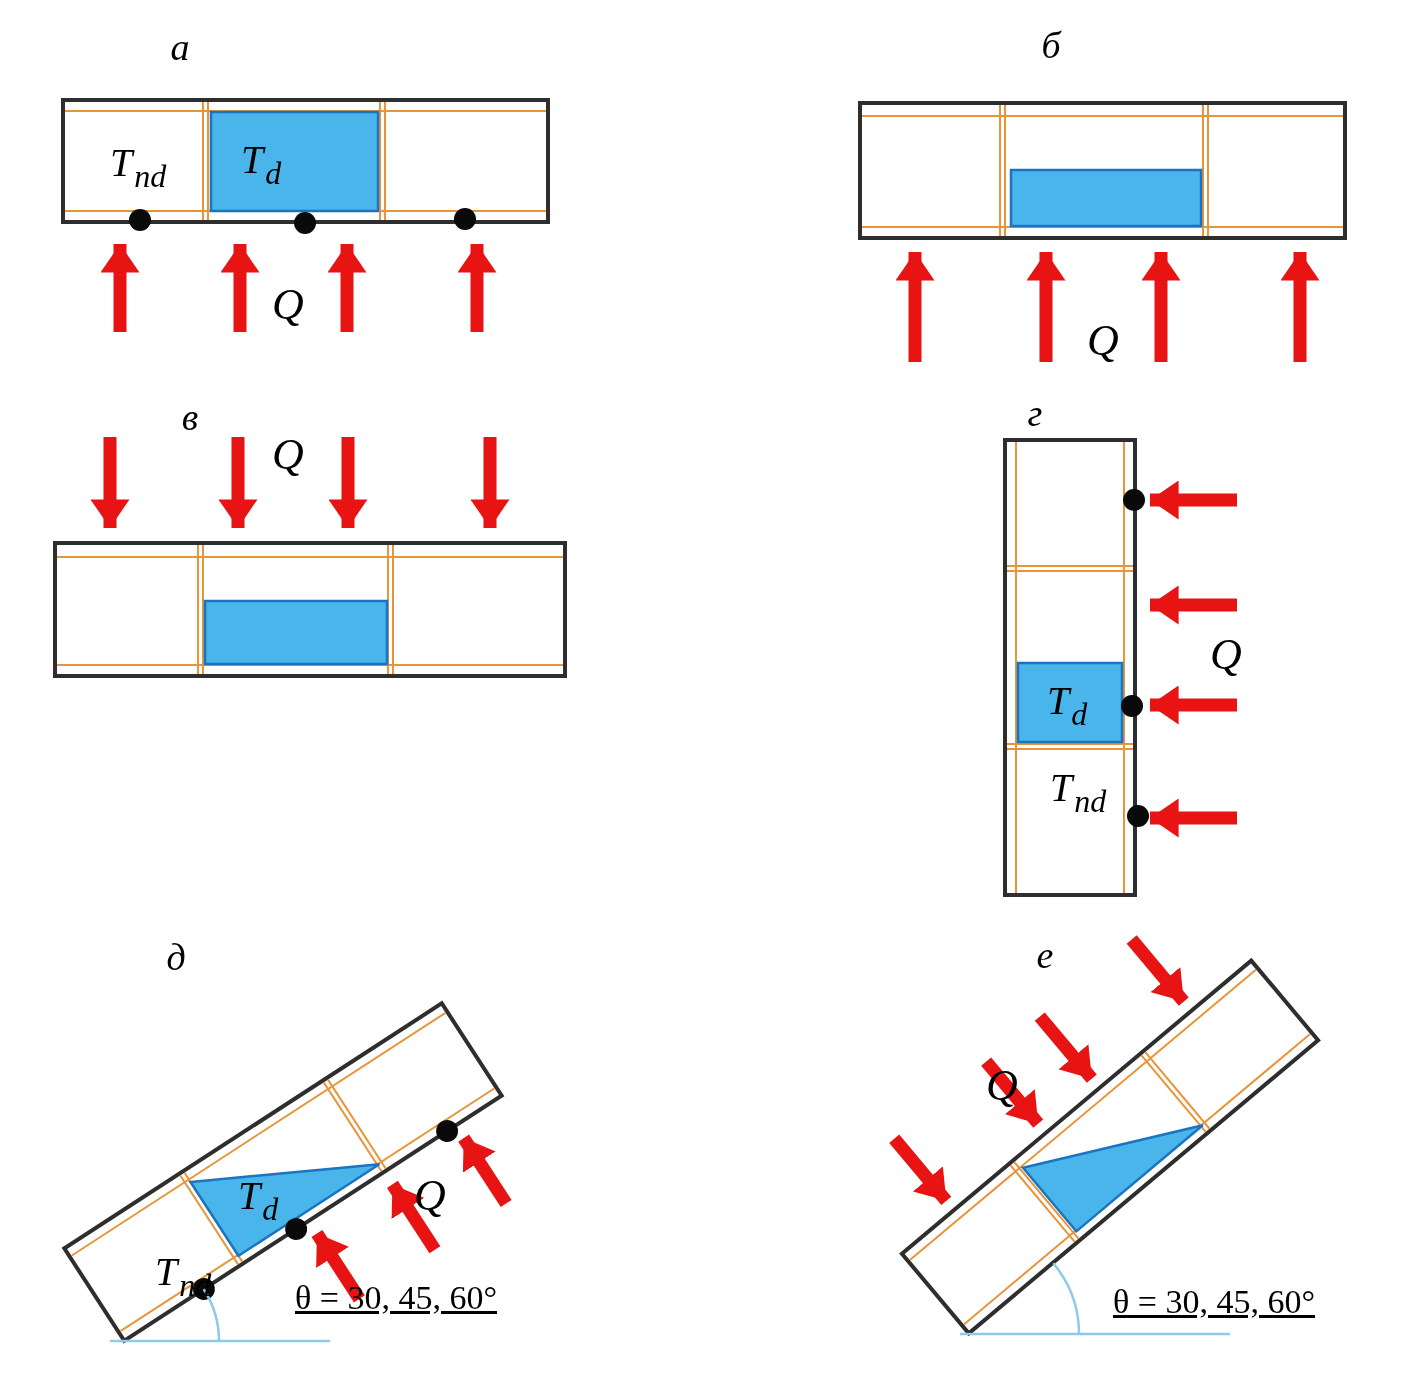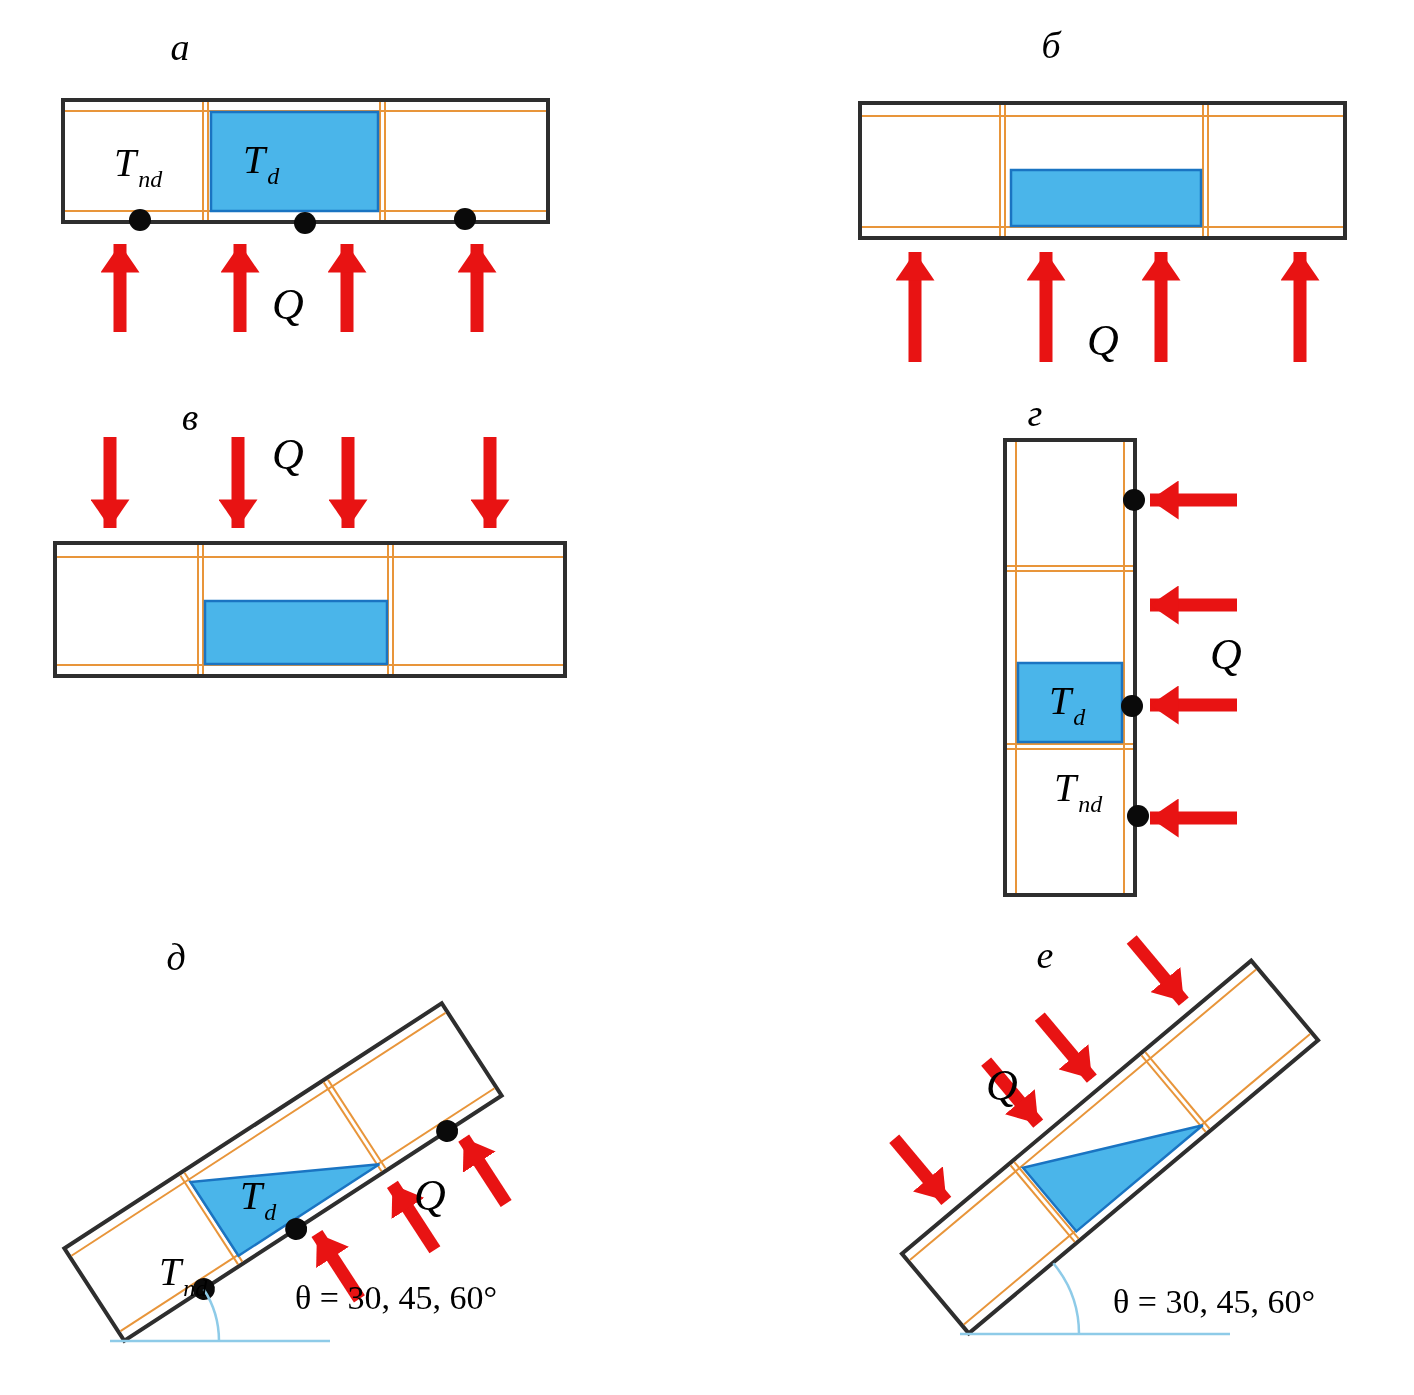--- a/index.html
+++ b/index.html
@@ -30,22 +30,22 @@
   .lbl{
     position:absolute;
     transform:translate(-50%,-50%);
     color:#000;
     white-space:nowrap;
     line-height:1;
   }
   .panel-letter{font-style:italic;font-size:38px;}
   .q-label{font-style:italic;font-size:44px;}
   .t-label{font-style:italic;font-size:40px;}
-  .t-sub{font-size:24px;position:relative;top:11px;left:2px;}
-  .theta-label{font-size:34px;}
+  .t-sub{font-size:32px;position:relative;top:11px;left:2px;}
+  .theta-label{font-size:34px;text-decoration:underline;}
 </style>
 </head>
 <body>
 
 <div class="canvas">
 
   <svg class="fig" width="1414" height="1395" viewBox="0 0 1414 1395">
     <defs>
       <marker id="ah" viewBox="0 0 2.2 3" refX="2.2" refY="1.5" markerWidth="2.2" markerHeight="3" orient="auto">
         <path d="M0,0 L2.2,1.5 L0,3 Z" style="fill:var(--arrow-red)"></path>

